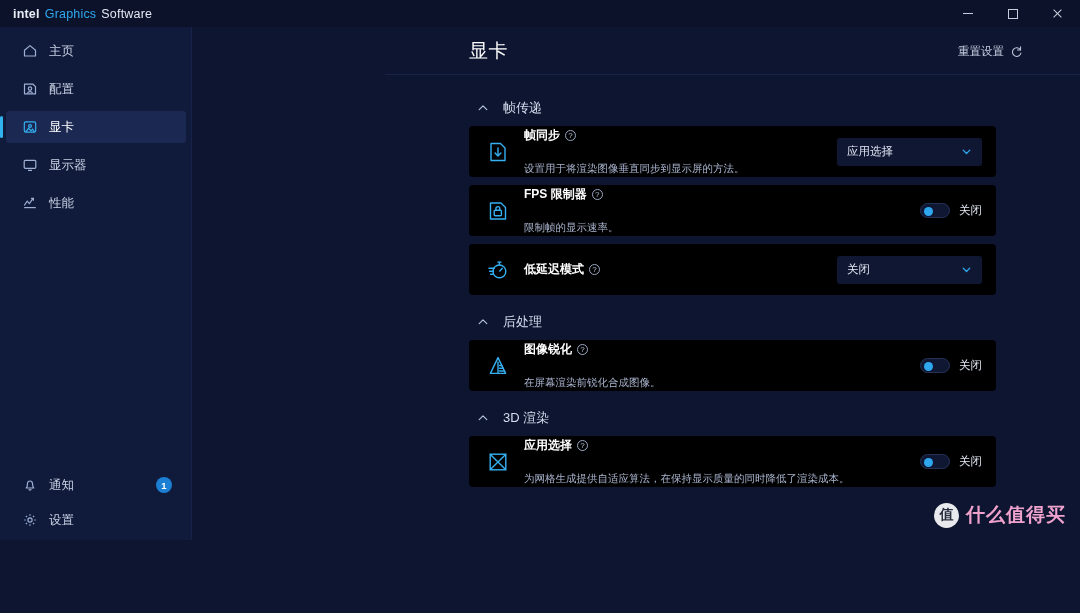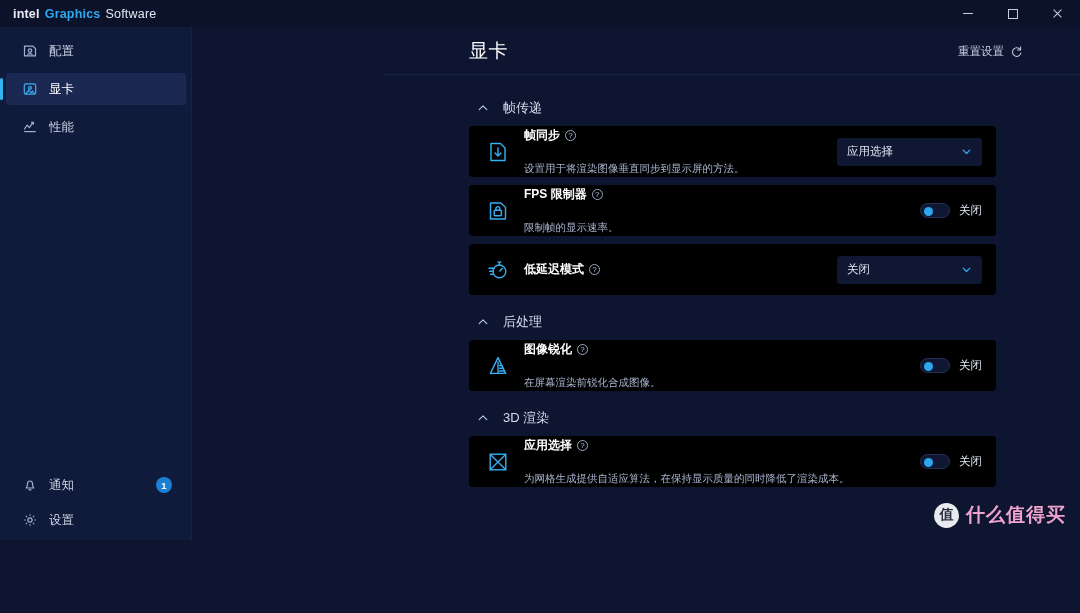--- a/index.html
+++ b/index.html
@@ -11,21 +11,21 @@
   }
   .app{ position:relative; width:1080px; height:540px; display:flex; flex-direction:column; background:#0d1530; }
 
   
   .titlebar{
     height:27px; flex:0 0 27px; display:flex; align-items:center;
     background:#0b1229; position:relative; z-index:5;
   }
   .brand{ padding-left:13px; font-size:12.5px; letter-spacing:.2px; display:flex; gap:5px; align-items:center;}
   .brand .intel{ color:#e9edf5; font-weight:700; font-size:12.5px; }
-  .brand .graphics{ color:#2fa8f0; font-weight:700; font-size:12.5px;}
+  .brand .graphics{ color:#2fa8f0; font-weight:400; font-size:12.5px;}
   .brand .software{ color:#e2e7f2; font-weight:400; font-size:12.5px;}
   .wincontrols{ margin-left:auto; display:flex; height:27px; }
   .wincontrols div{
     width:45px; height:27px; display:flex; align-items:center; justify-content:center;
     color:#c6cddd;
   }
   .wc-min{ width:10px; height:1px; background:#c6cddd; display:block;}
   .wc-max{ width:10px; height:10px; border:1px solid #c6cddd; display:block;}
   .wc-close{ position:relative; width:11px; height:11px; display:block;}
   .wc-close:before,.wc-close:after{
@@ -166,20 +166,28 @@
       <div class="close">
           <i class="wc-close"></i>
         </div>
     </div>
   </div>
 
   <div class="body">
 
     <div class="sidebar">
 
+      <div class="nav-item">
+        <span class="ico">
+          <svg width="16" height="16" viewBox="0 0 16 16" fill="none" stroke="#9fb0d4" stroke-width="1.2">
+            <path d="M2.5 7.2 L8 2.6 L13.5 7.2 L13.5 13 L2.5 13 Z" stroke-linejoin="round"></path>
+          </svg>
+        </span>
+        <span>主页</span>
+      </div>
 
       <div class="nav-item">
         <span class="ico">
           <svg width="16" height="16" viewBox="0 0 16 16" fill="none" stroke="#9fb0d4" stroke-width="1.2">
             <path d="M2.5 3.2 H11 L13.5 5.6 V12.8 H2.5 Z" stroke-linejoin="round"></path>
             <circle cx="8" cy="7.6" r="1.7"></circle>
             <path d="M5.4 12.4 a2.8 2.8 0 0 1 5.2 0"></path>
           </svg>
         </span>
         <span>配置</span>
@@ -189,20 +197,29 @@
         <span class="ico">
           <svg width="16" height="16" viewBox="0 0 16 16" fill="none" stroke="#35b0f2" stroke-width="1.2">
             <rect x="2.3" y="2.8" width="11.4" height="10.4" rx="1.6"></rect>
             <circle cx="8" cy="7" r="1.4"></circle>
             <path d="M3.6 13 L6.6 9.3 L9 11.6 L10.6 10.2 L12.6 13"></path>
           </svg>
         </span>
         <span>显卡</span>
       </div>
 
+      <div class="nav-item">
+        <span class="ico">
+          <svg width="16" height="16" viewBox="0 0 16 16" fill="none" stroke="#9fb0d4" stroke-width="1.2">
+            <rect x="2.2" y="3.3" width="11.6" height="8" rx="1"></rect>
+            <path d="M6 13.4 H10"></path>
+          </svg>
+        </span>
+        <span>显示器</span>
+      </div>
 
       <div class="nav-item">
         <span class="ico">
           <svg width="16" height="16" viewBox="0 0 16 16" fill="none" stroke="#9fb0d4" stroke-width="1.2">
             <path d="M2.2 10.5 L5.2 6.2 L7.4 8.6 L11 3.4"></path>
             <path d="M9.1 3.4 H11.4 V5.8"></path>
             <path d="M2.2 12.6 H13.8"></path>
           </svg>
         </span>
         <span>性能</span>

